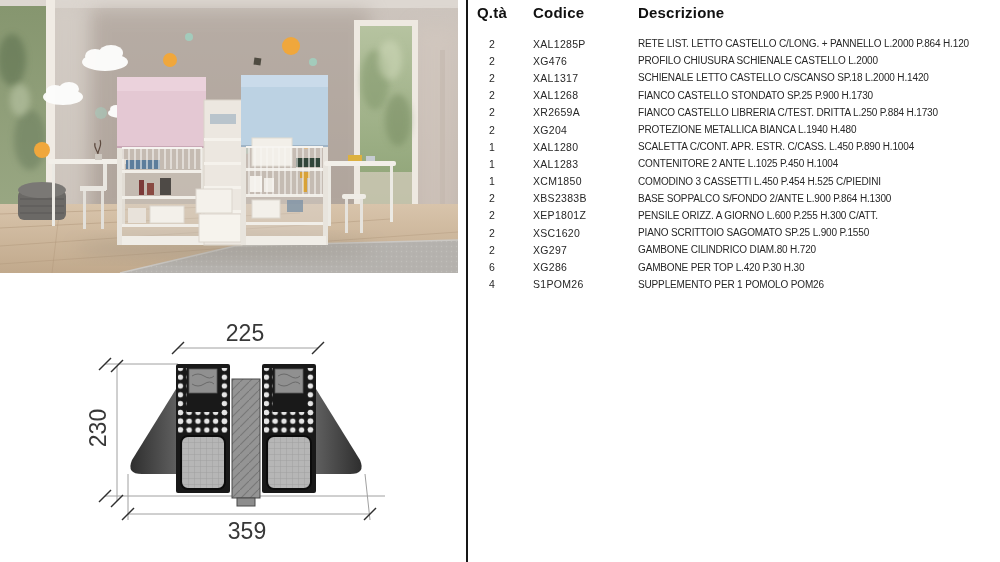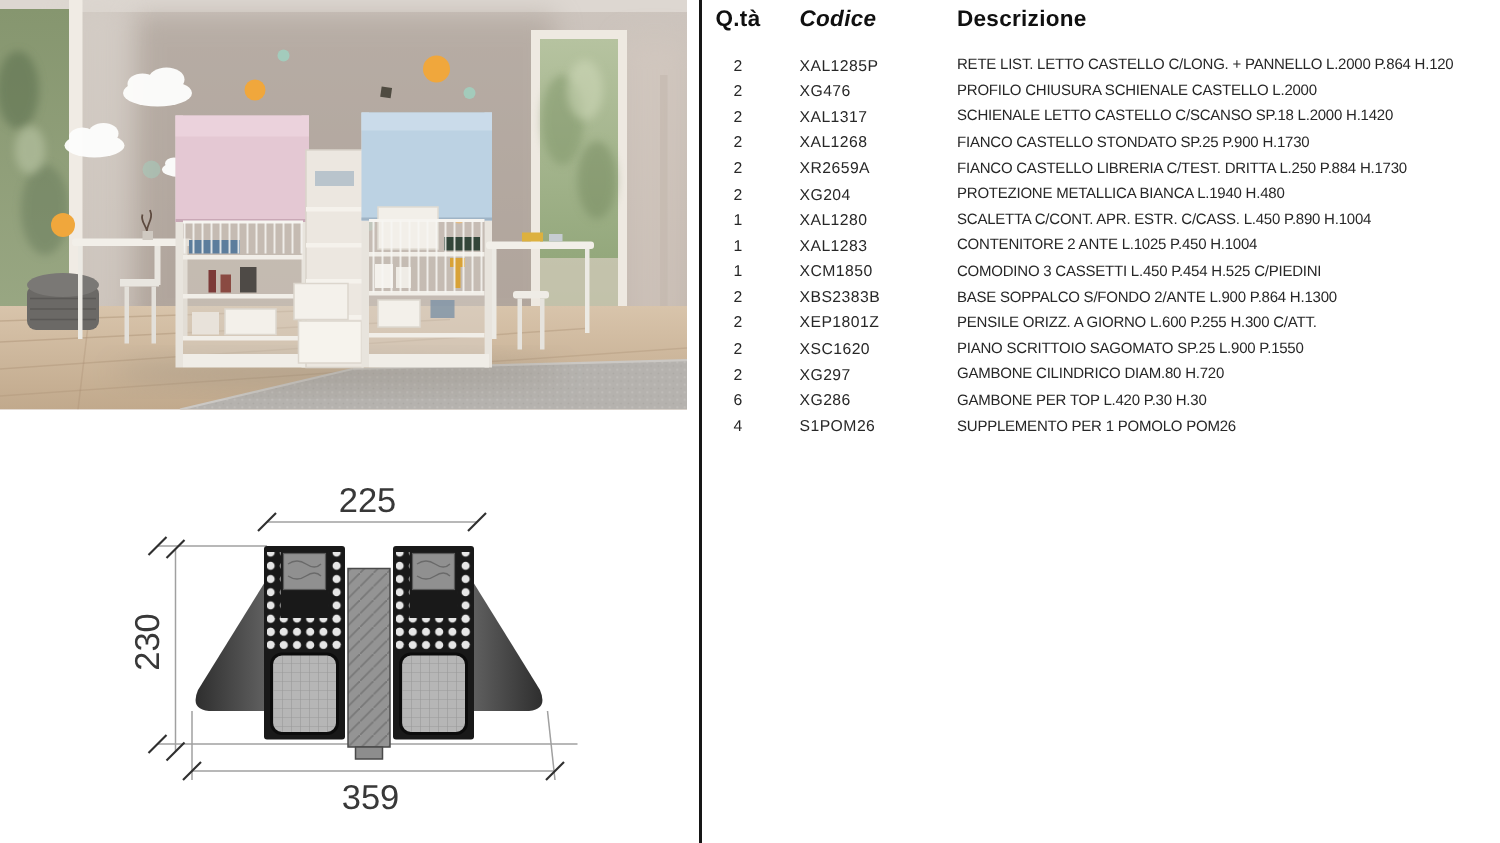--- a/index.html
+++ b/index.html
@@ -10,21 +10,21 @@
   .divider{position:absolute;left:466px;top:0;width:2px;height:562px;background:#161616;}
   .parts{position:absolute;left:475px;top:0;right:0;}
   .thead{display:flex;padding-top:4px;font-size:15px;font-weight:bold;color:#101010;
          letter-spacing:.2px;line-height:18px;}
   .tbody{margin-top:13px;}
   .trow{display:flex;align-items:center;height:17.2px;color:#272727;}
   .c-qty{width:34px;text-align:center;font-size:10.5px;}
   .c-code{width:105px;margin-left:24px;font-size:10.5px;letter-spacing:.3px;}
   .c-desc{flex:1;font-size:10px;letter-spacing:-0.15px;white-space:nowrap;overflow:hidden;}
   .th-qty{width:34px;text-align:center;}
-  .th-code{width:105px;margin-left:24px;font-style:italic;}
+  .th-code{width:105px;margin-left:24px;}
   .th-desc{flex:1;}
   svg text{font-family:"Liberation Sans", sans-serif;}
 </style>
 </head>
 <body>
 
 <div class="stage">
 
   <div class="photo-wrap">
     <svg width="458" height="273" viewBox="0 0 458 273">

